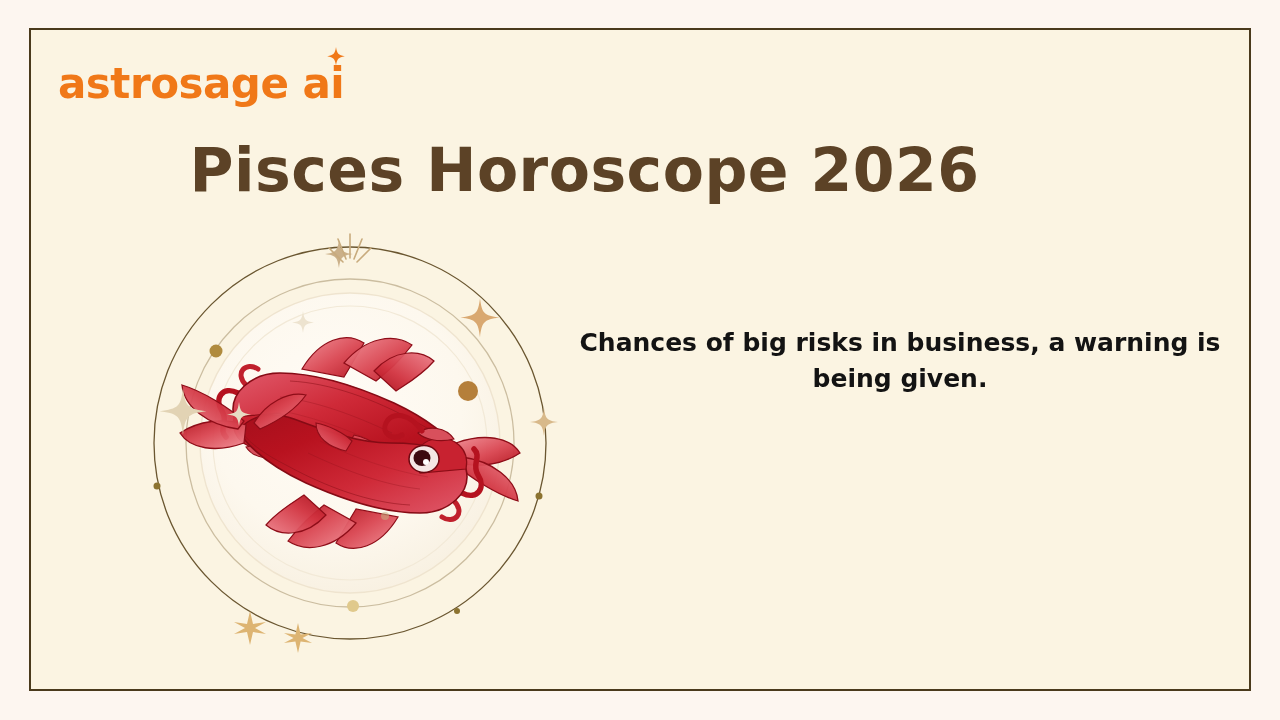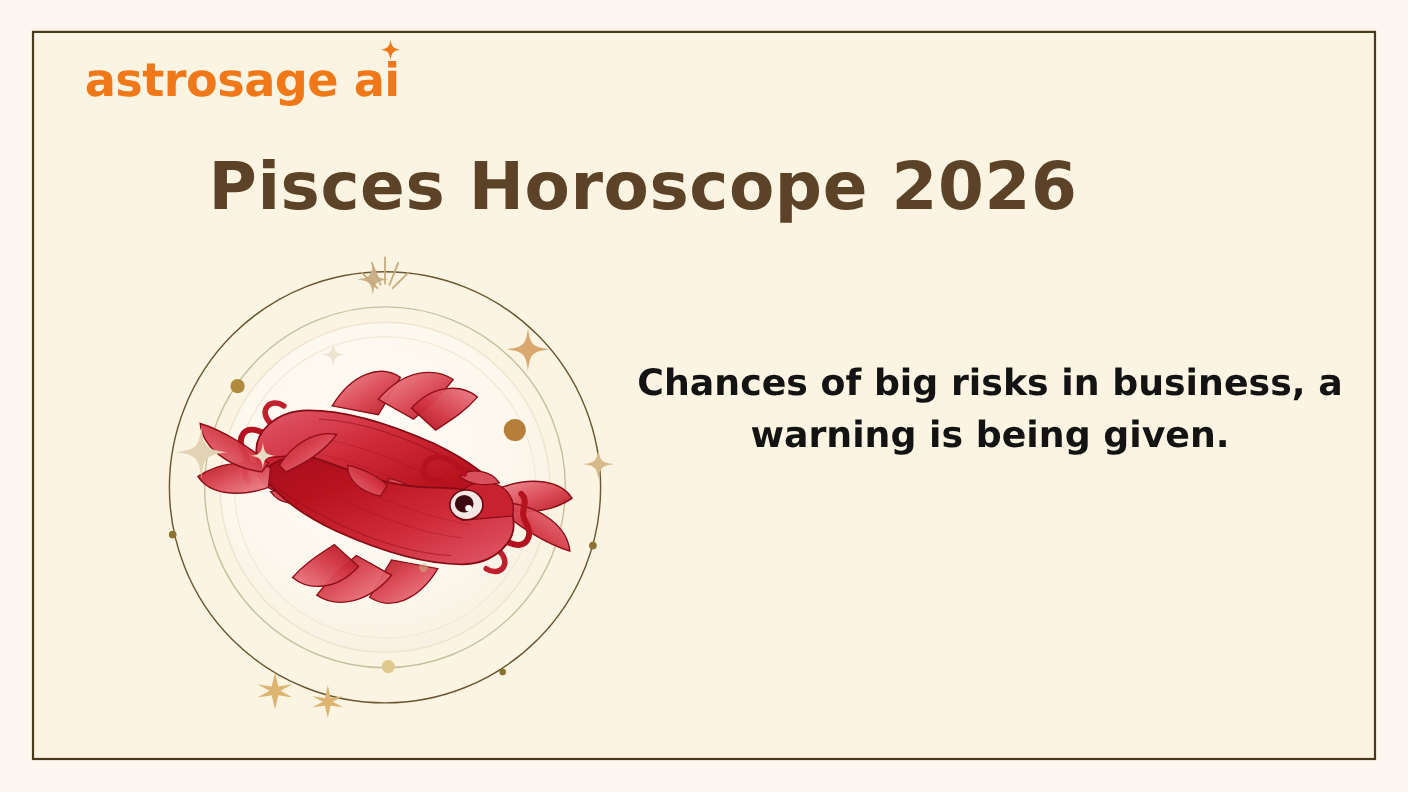--- a/index.html
+++ b/index.html
@@ -31,25 +31,24 @@
     height: 663px;
     background: #fbf4e2;
     border: 2px solid #4a3a1c;
     box-sizing: border-box;
   }
 
   
   .logo {
     position: absolute;
     left: 58px;
-    top: 52px;
+    top: 63px;
     display: flex;
     align-items: center;
     line-height: 1;
-    margin-left: 19px;
   }
   .logo-word {
     font-family: "DejaVu Sans", sans-serif;
     font-weight: bold;
     font-size: 42px;
     letter-spacing: -0.5px;
     color: #f07818;
     line-height: 1;
     white-space: pre;
   }
@@ -83,21 +82,21 @@
 
   
   .tagline {
     position: absolute;
     left: 566px;
     top: 325px;
     width: 668px;
     text-align: center;
     font-family: "DejaVu Sans", sans-serif;
     font-weight: bold;
-    font-size: 33px;
+    font-size: 25px;
     line-height: 1.42;
     color: #131313;
   }
 
   
   .emblem {
     position: absolute;
     left: 135px;
     top: 228px;
     width: 430px;

